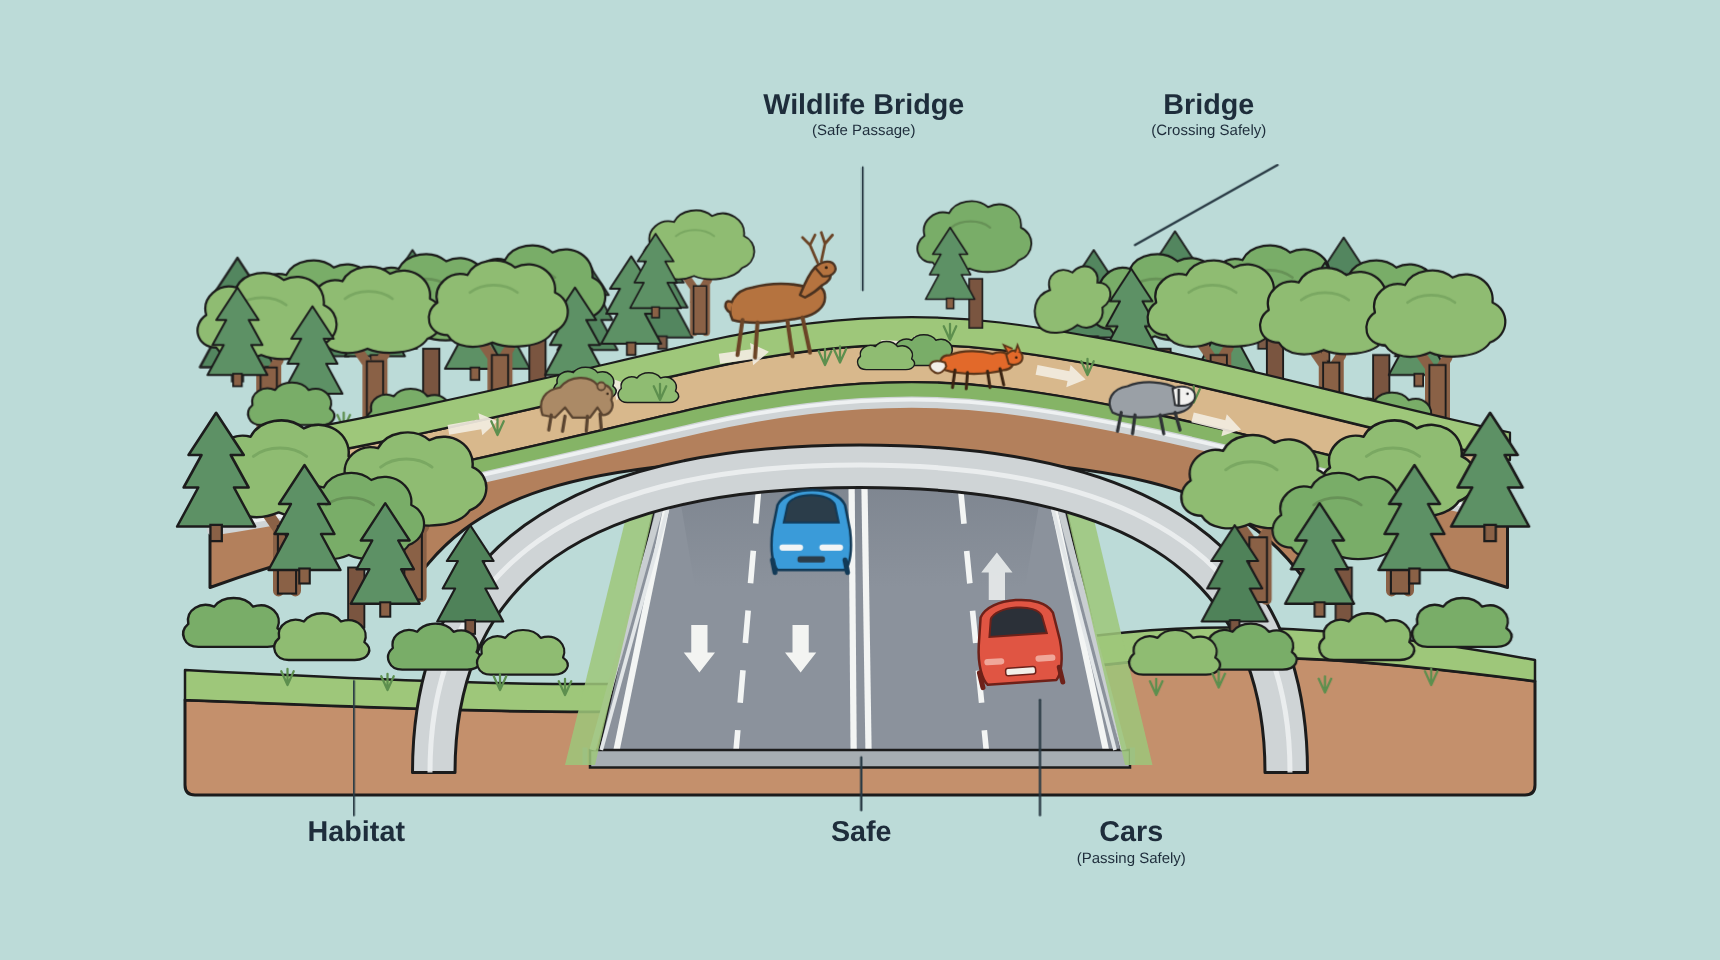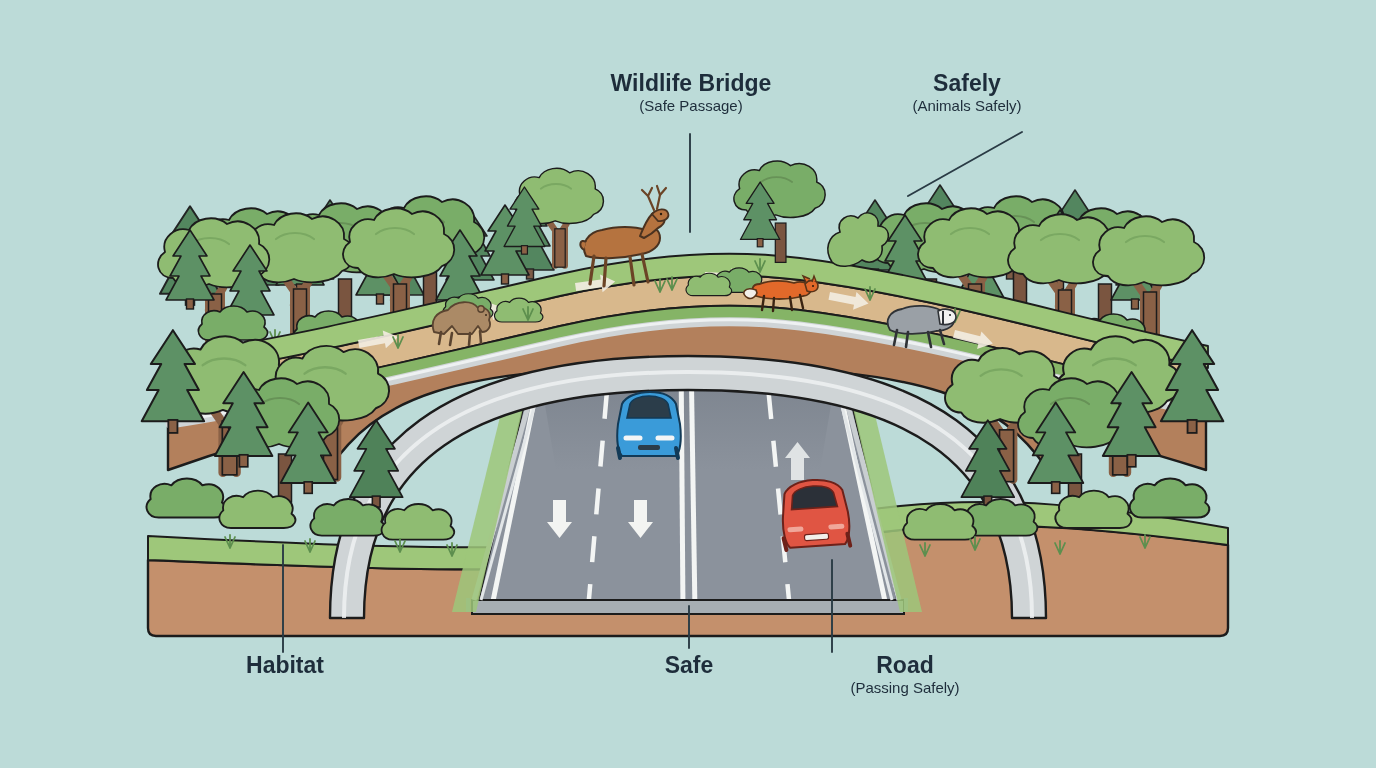--- a/index.html
+++ b/index.html
@@ -7,21 +7,21 @@
     width:1376px;height:768px;
     background:#bcdbd8;
     font-family:"Liberation Sans", sans-serif;
     overflow:hidden;
     position:relative;
   }
   #stage{position:absolute;inset:0;}
   svg.scene{position:absolute;left:0;top:0;width:1376px;height:768px;}
   .label{position:absolute;text-align:center;color:#1e2d3b;user-select:none;}
   .label .ttl{font-size:23px;font-weight:bold;line-height:1.18;white-space:nowrap;}
-  .label .sub{font-size:15px;font-weight:normal;line-height:1.2;white-space:nowrap;}
+  .label .sub{font-size:12px;font-weight:normal;line-height:1.2;white-space:nowrap;}
   #lbl-wildlife{left:566px;top:70px;width:250px;text-align:center;}
   #lbl-animals{left:852px;top:70px;width:230px;}
   #lbl-forest{left:170px;top:652px;width:230px;}
   #lbl-road{left:604px;top:652px;width:170px;}
   #lbl-cars{left:790px;top:652px;width:230px;}
 </style>
 </head>
 <body style="background: rgb(188, 219, 216);">
 
 <div id="stage">
@@ -377,31 +377,31 @@
       <line x1="832" y1="652" x2="832" y2="560"></line>
     </g>
   </svg>
 
   <div class="label" id="lbl-wildlife">
     <div class="ttl">Wildlife Bridge</div>
     <div class="sub">(Safe Passage)</div>
   </div>
 
   <div class="label" id="lbl-animals">
-    <div class="ttl">Safely</div>
-    <div class="sub">(Animals Safely)</div>
+    <div class="ttl">Bridge</div>
+    <div class="sub">(Crossing Safely)</div>
   </div>
 
   <div class="label" id="lbl-forest">
     <div class="ttl">Habitat</div>
   </div>
 
   <div class="label" id="lbl-road">
     <div class="ttl">Safe</div>
     <div class="sub"></div>
   </div>
 
   <div class="label" id="lbl-cars">
-    <div class="ttl">Road</div>
+    <div class="ttl">Cars</div>
     <div class="sub">(Passing Safely)</div>
   </div>
 
 </div>
 
 </body></html>

